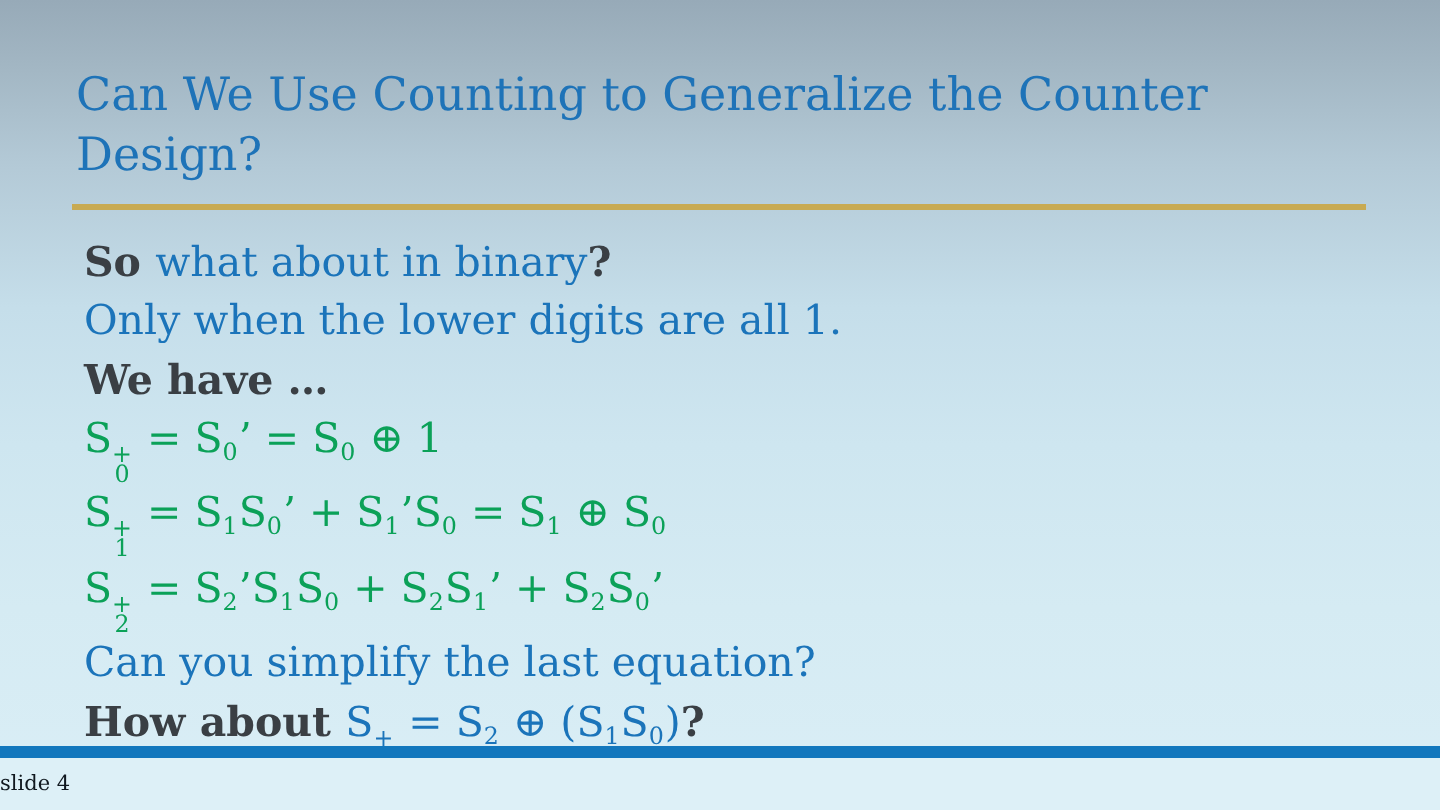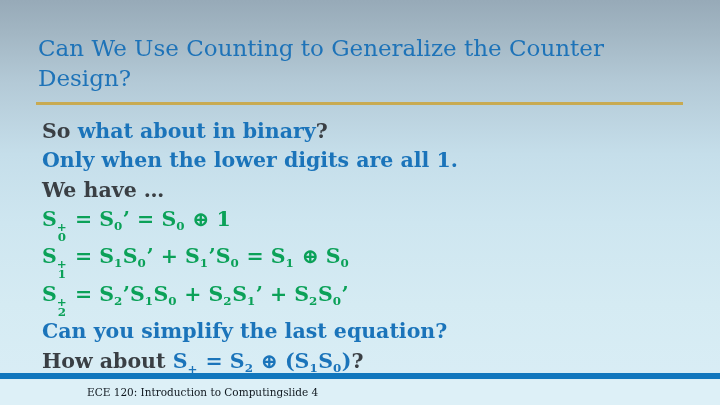--- a/index.html
+++ b/index.html
@@ -26,21 +26,21 @@
   }
   .slide-body{
     margin:12px 20px 0 42px;
     font-size:20.5px;
     line-height:29.5px;
     color:#3a3f44;
     white-space:pre;
   }
   .line{white-space:pre;}
   .seg{white-space:pre;font-weight:bold;}
-  .bold{font-weight:bold;}
+  .bold{font-weight:normal;}
   .c-dark{color:#3a3f44;}
   .c-blue{color:#1b74ba;}
   .c-green{color:#0ba158;}
   .sstack{
     display:inline-flex;
     flex-direction:column;
     align-items:center;
     font-size:0.58em;
     line-height:0.82;
     vertical-align:-0.42em;
@@ -70,16 +70,15 @@
 <body>
 
 <div class="slide">
   <h1 class="title" style="font-weight:normal">Can We Use Counting to Generalize the Counter Design?</h1>
   <div class="title-rule"></div>
 
   <div class="slide-body"><div class="line"><span class="seg c-dark">So </span><span class="seg c-blue bold">what about in binary</span><span class="seg c-dark">?</span></div><div class="line"><span class="seg c-blue bold">Only when the lower digits are all 1.</span></div><div class="line"><span class="seg c-dark">We have …</span></div><div class="line"><span class="seg c-green bold">S<span class="sstack"><span>+</span><span>0</span></span></span><span class="seg c-green bold"> = </span><span class="seg c-green bold">S<span class="ssub">0</span></span><span class="seg c-green bold">’ = </span><span class="seg c-green bold">S<span class="ssub">0</span></span><span class="seg c-green bold"> ⊕ 1</span></div><div class="line"><span class="seg c-green bold">S<span class="sstack"><span>+</span><span>1</span></span></span><span class="seg c-green bold"> = </span><span class="seg c-green bold">S<span class="ssub">1</span></span><span class="seg c-green bold">S<span class="ssub">0</span></span><span class="seg c-green bold">’ + </span><span class="seg c-green bold">S<span class="ssub">1</span></span><span class="seg c-green bold">’</span><span class="seg c-green bold">S<span class="ssub">0</span></span><span class="seg c-green bold"> = </span><span class="seg c-green bold">S<span class="ssub">1</span></span><span class="seg c-green bold"> ⊕ </span><span class="seg c-green bold">S<span class="ssub">0</span></span></div><div class="line"><span class="seg c-green bold">S<span class="sstack"><span>+</span><span>2</span></span></span><span class="seg c-green bold"> = </span><span class="seg c-green bold">S<span class="ssub">2</span></span><span class="seg c-green bold">’</span><span class="seg c-green bold">S<span class="ssub">1</span></span><span class="seg c-green bold">S<span class="ssub">0</span></span><span class="seg c-green bold"> + </span><span class="seg c-green bold">S<span class="ssub">2</span></span><span class="seg c-green bold">S<span class="ssub">1</span></span><span class="seg c-green bold">’ + </span><span class="seg c-green bold">S<span class="ssub">2</span></span><span class="seg c-green bold">S<span class="ssub">0</span></span><span class="seg c-green bold">’</span></div><div class="line"><span class="seg c-blue bold">Can you simplify the last equation?</span></div><div class="line"><span class="seg c-dark">How about </span><span class="seg c-blue bold">S<span class="sstack"><span>+</span><span>2</span></span></span><span class="seg c-blue bold"> = </span><span class="seg c-blue bold">S<span class="ssub">2</span></span><span class="seg c-blue bold"> ⊕ (</span><span class="seg c-blue bold">S<span class="ssub">1</span></span><span class="seg c-blue bold">S<span class="ssub">0</span></span><span class="seg c-blue bold">)</span><span class="seg c-dark">?</span></div></div>
 
   <div class="footer-bar"></div>
   <div class="footer">
-    <span class="left">ECE 120: Introduction to Computing</span>
     <span class="right">slide 4</span>
   </div>
 </div>
 
 </body></html>

